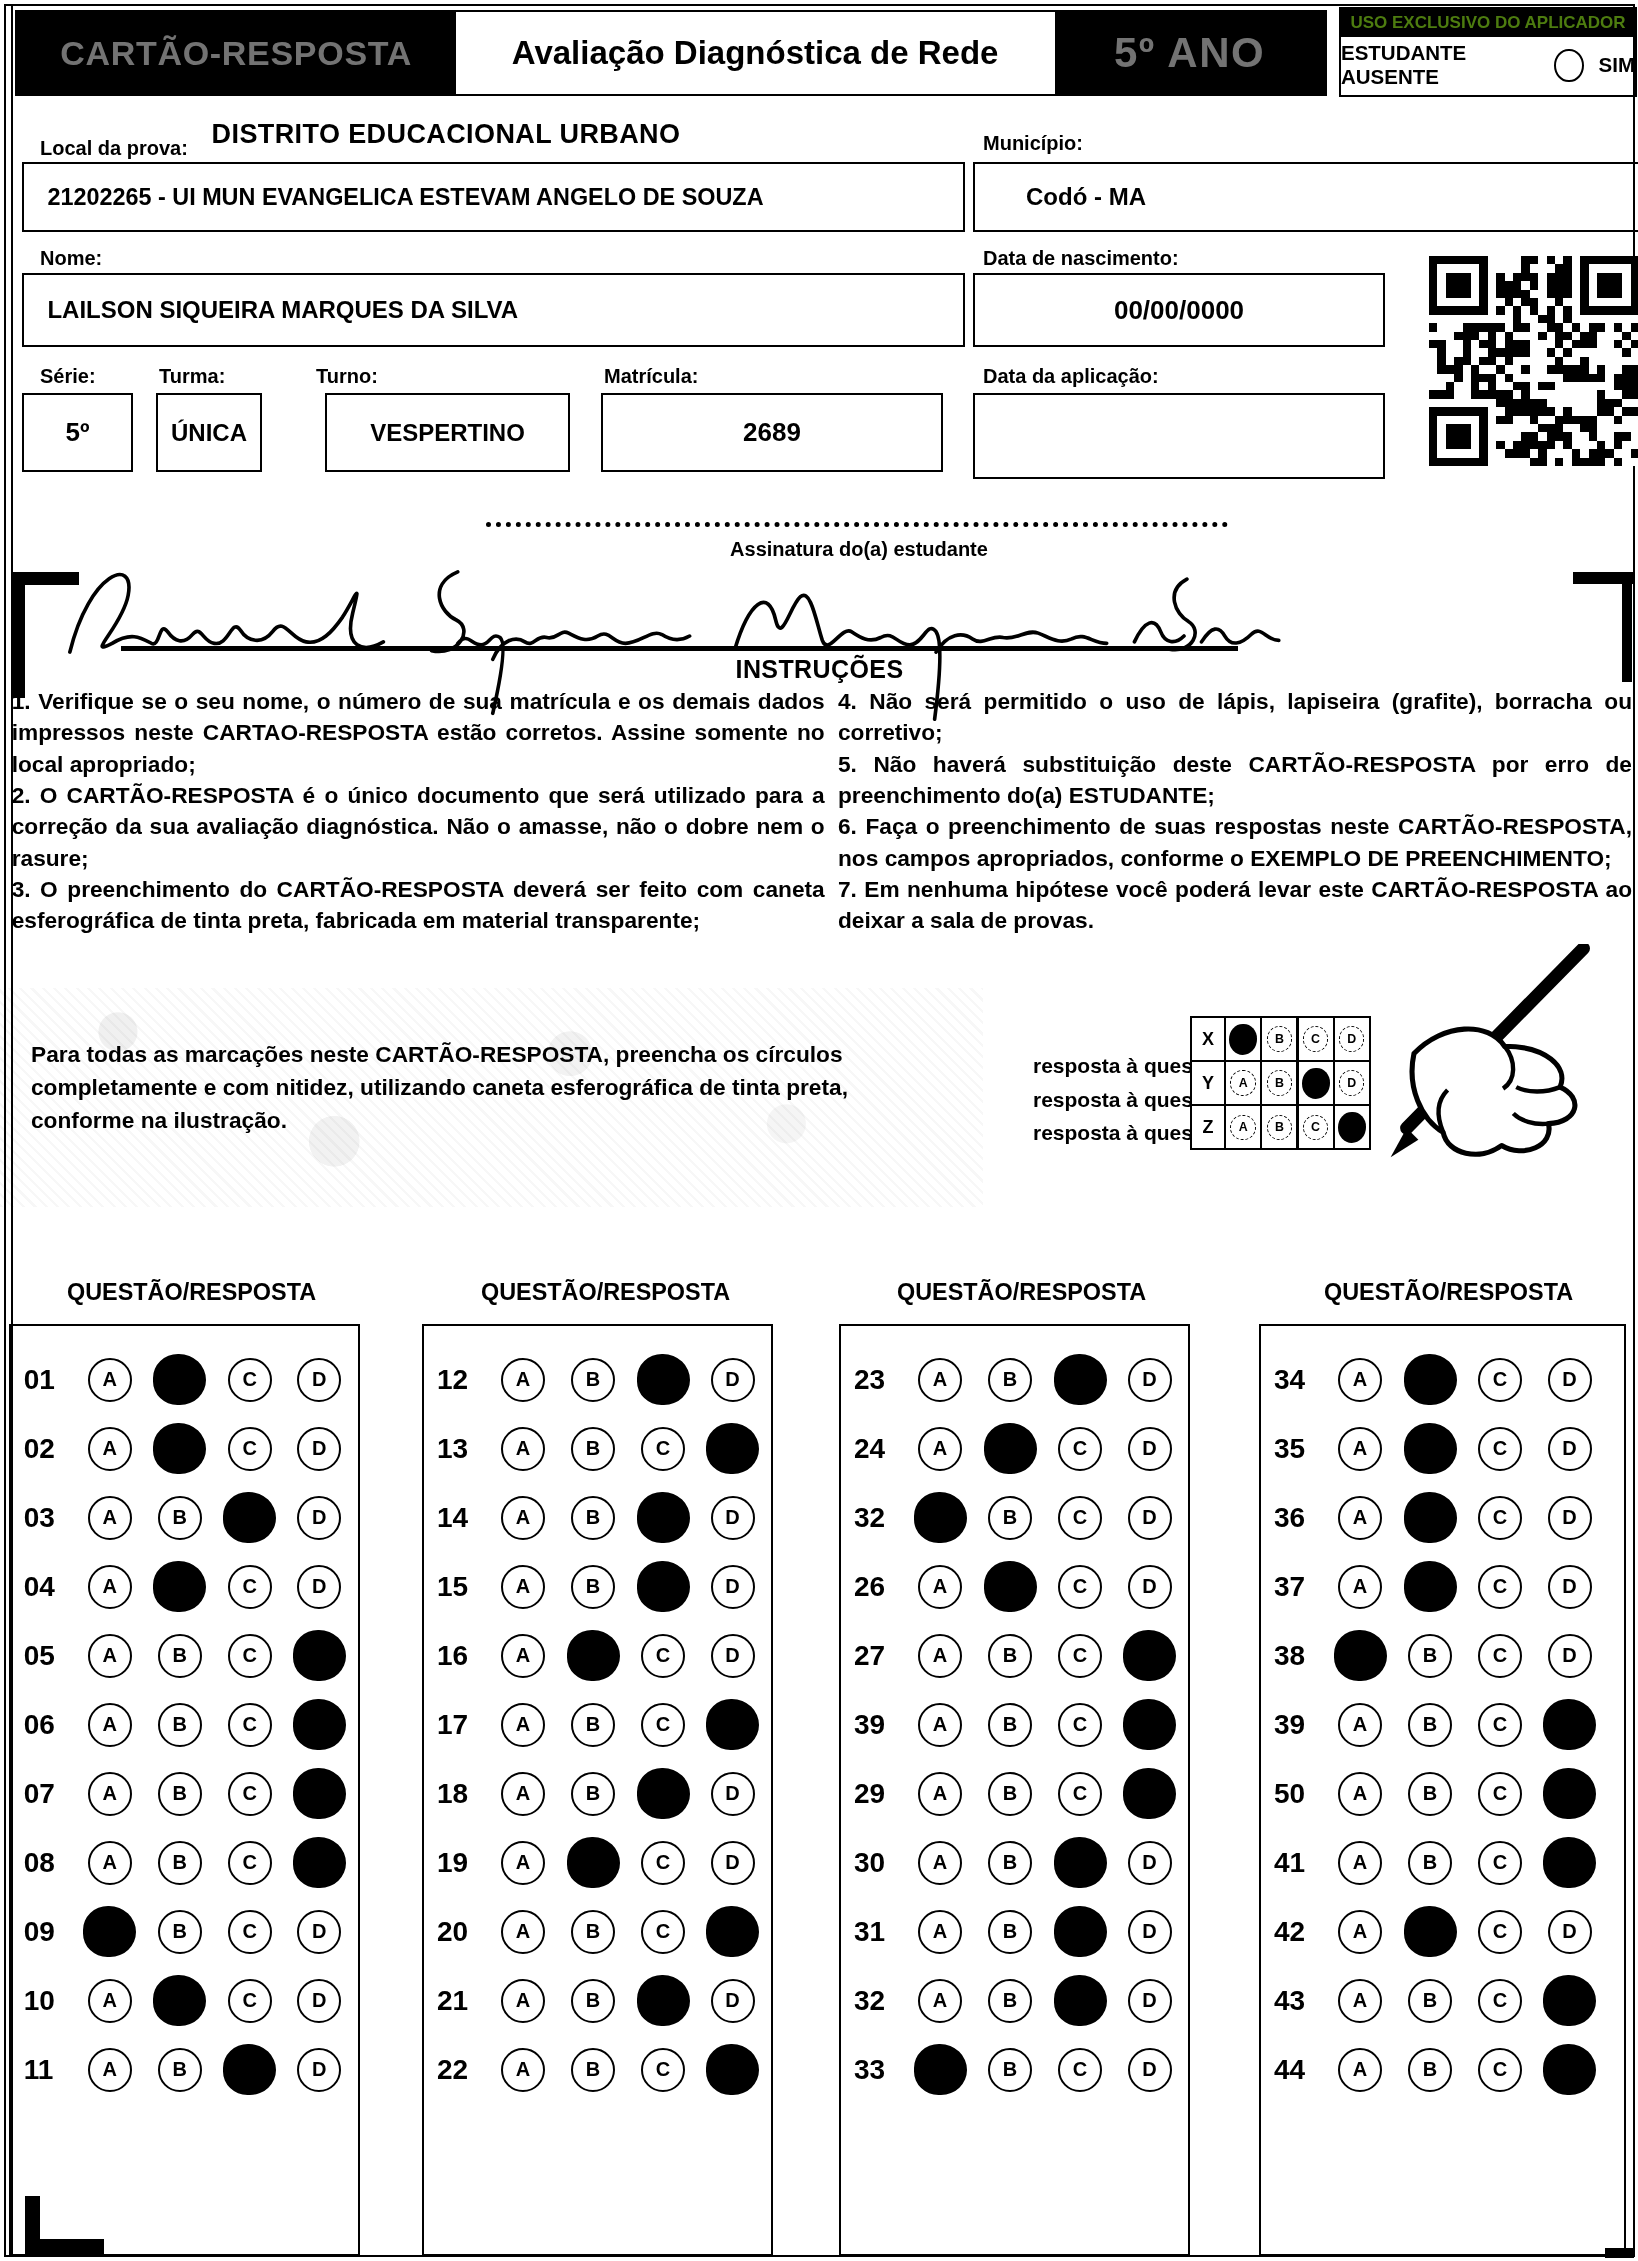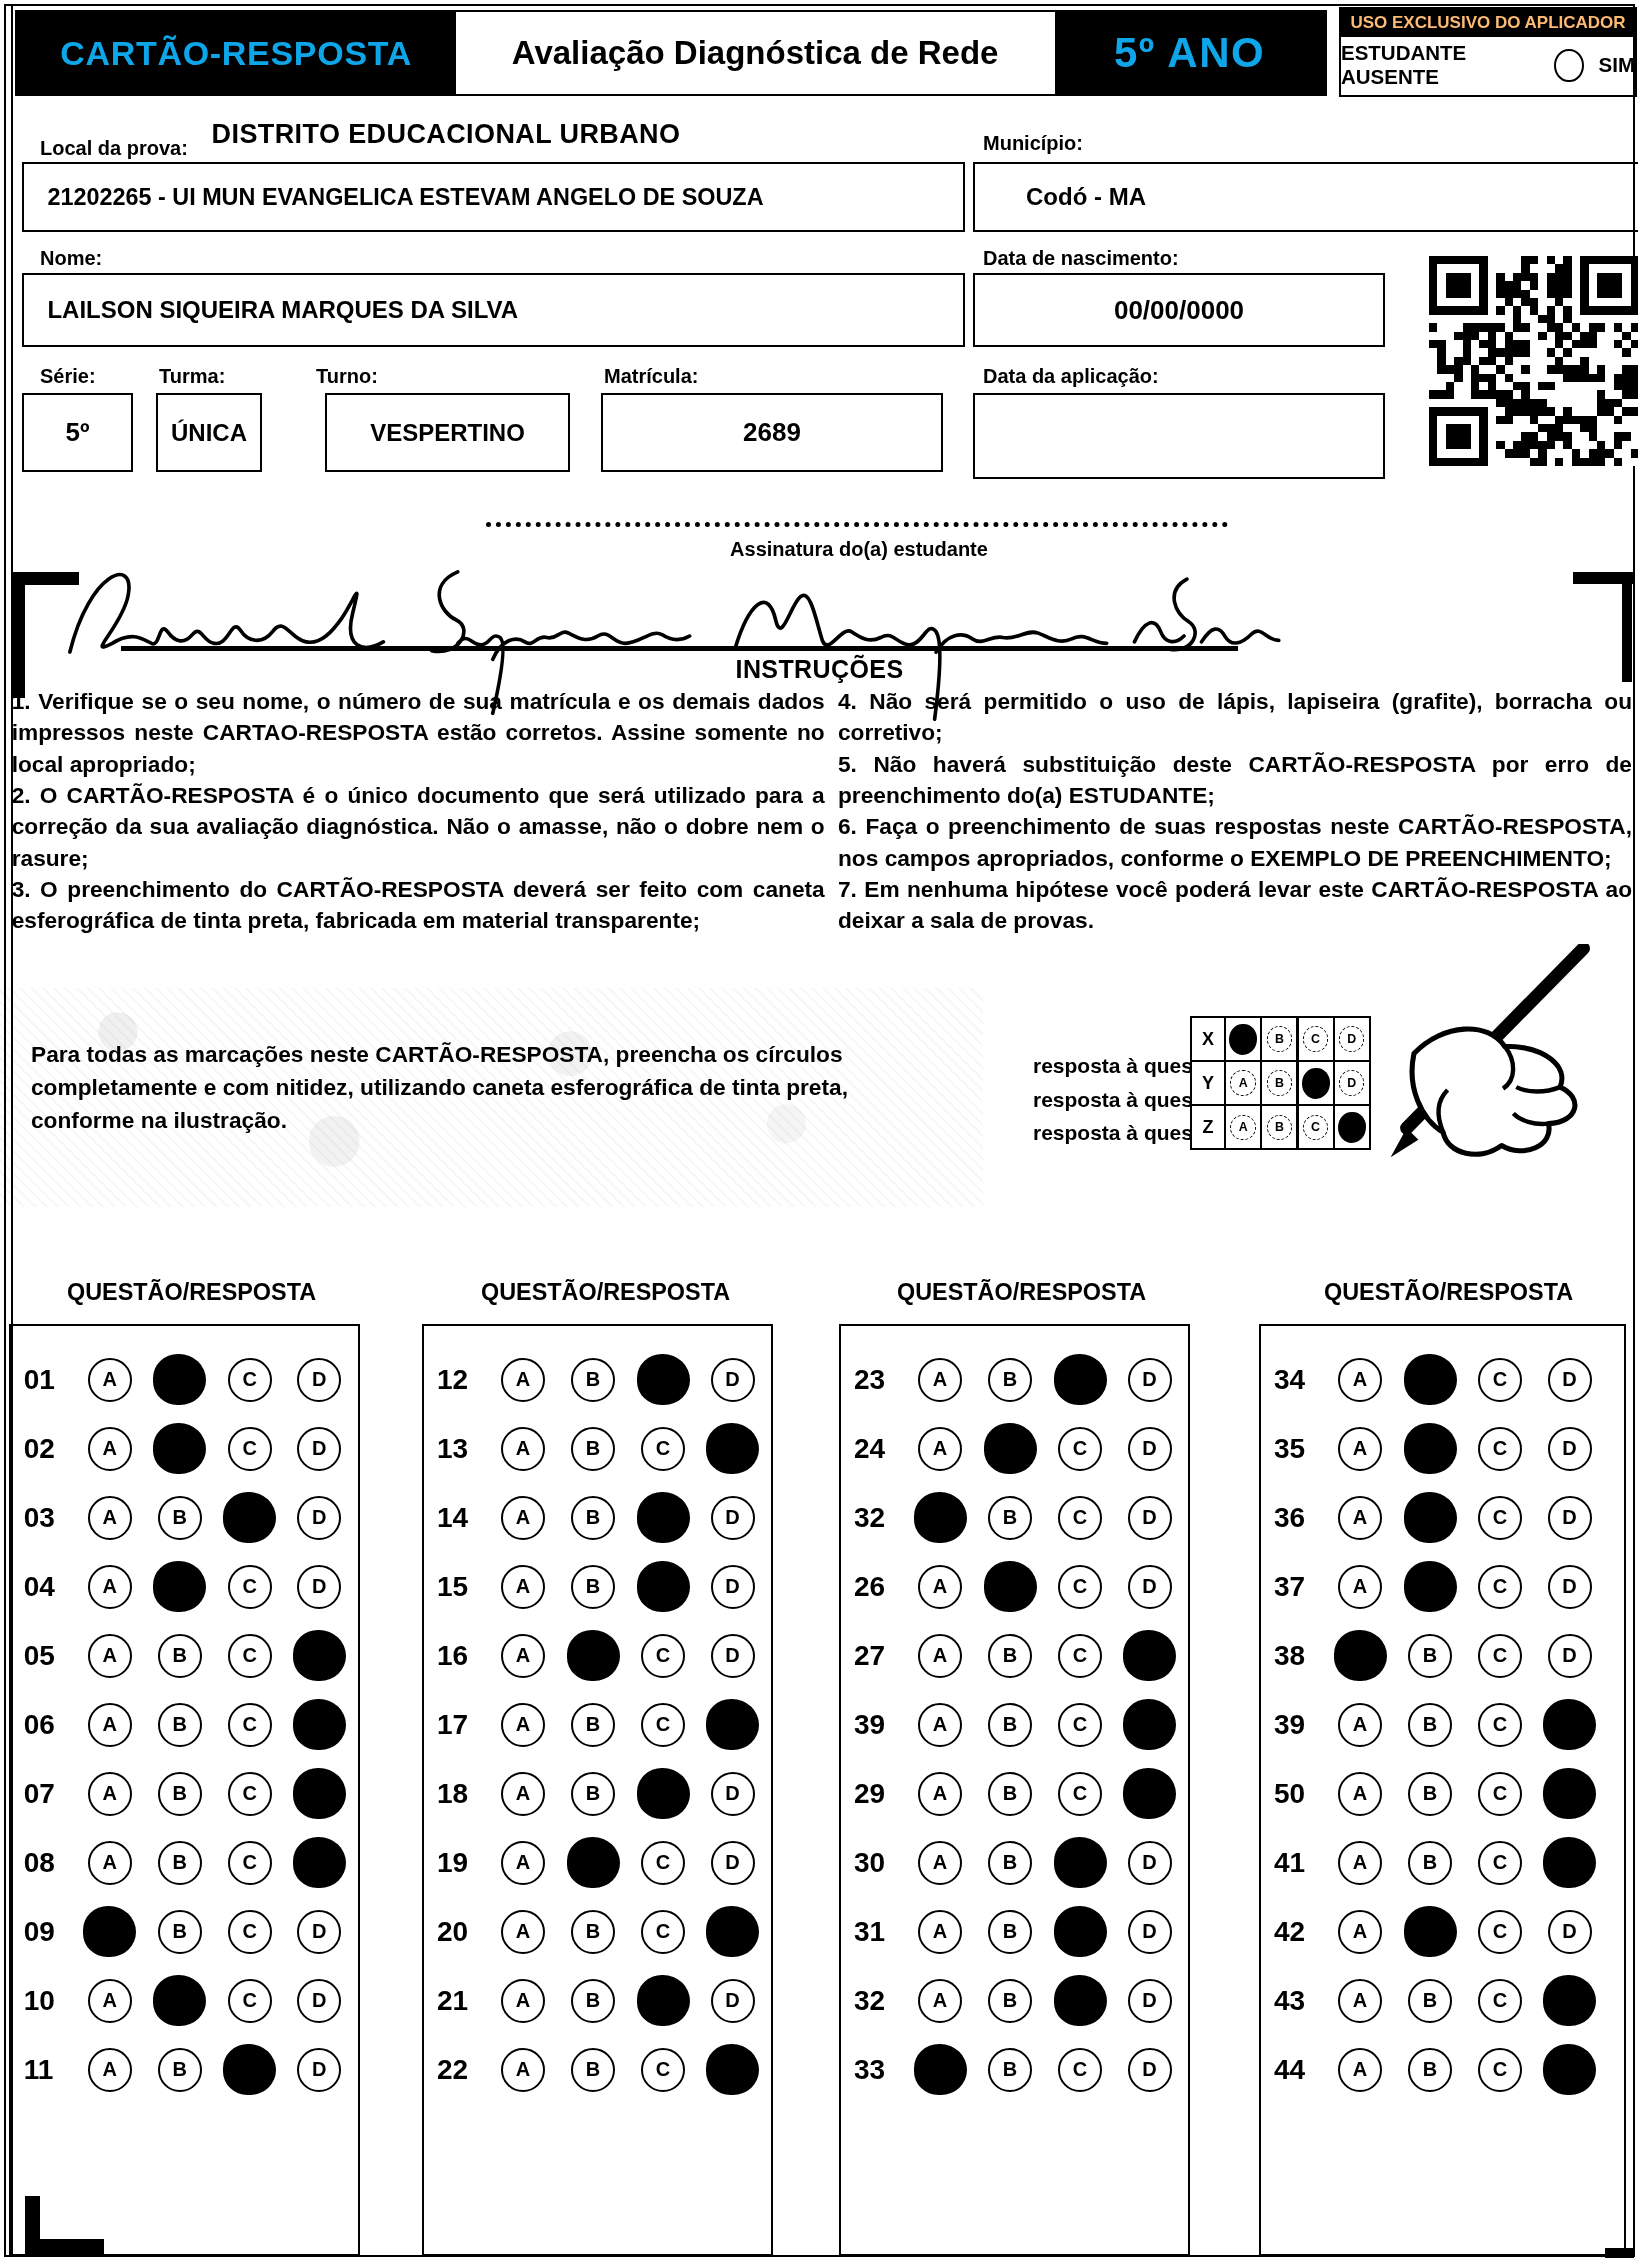--- a/index.html
+++ b/index.html
@@ -4,26 +4,26 @@
 <style>
   html,body{margin:0;padding:0;background:#888;}
   .page{position:relative;width:1639px;height:2261px;background:#fff;color:#000;
         font-family:"Liberation Sans",sans-serif;overflow:hidden;}
   .frame{position:absolute;inset:4.4px;border:2.2px solid #000;pointer-events:none;}
   .innerline{position:absolute;left:11px;top:4.4px;bottom:4.4px;width:1.5px;background:#000;}
 
   
   .hband{position:absolute;left:14.6px;top:10.2px;width:1308px;height:82px;border:2.9px solid #000;
          display:flex;align-items:stretch;}
-  .hblack{background:#000;color:#0ea5e9;display:flex;align-items:center;justify-content:center;}
+  .hblack{background:#000;color:#737373;display:flex;align-items:center;justify-content:center;}
   .h-title{width:439px;font-size:34px;font-weight:bold;letter-spacing:0.7px;}
   .h-sub{flex:1;display:flex;align-items:center;justify-content:center;font-size:33px;font-weight:bold;}
   .h-grade{width:270px;font-size:42px;font-weight:bold;letter-spacing:1.5px;}
   .applicator{position:absolute;left:1339px;top:7.3px;width:294px;height:86px;border:2.9px solid #000;}
-  .app-head{background:#000;color:#fdba74;height:28px;display:flex;align-items:center;justify-content:center;
+  .app-head{background:#000;color:#4d7c0f;height:28px;display:flex;align-items:center;justify-content:center;
             font-size:17px;font-weight:bold;}
   .app-body{height:56px;display:flex;align-items:center;justify-content:center;gap:15px;
             font-size:20.5px;font-weight:bold;}
   .app-circle{width:29px;height:29px;border:2.9px solid #000;border-radius:50%;display:inline-block;}
 
   
   .lbl{position:absolute;font-size:20px;font-weight:bold;}
   .fbox{position:absolute;border:2.9px solid #000;display:flex;align-items:center;
         font-size:24px;font-weight:bold;}
   .fbox.center{justify-content:center;}

